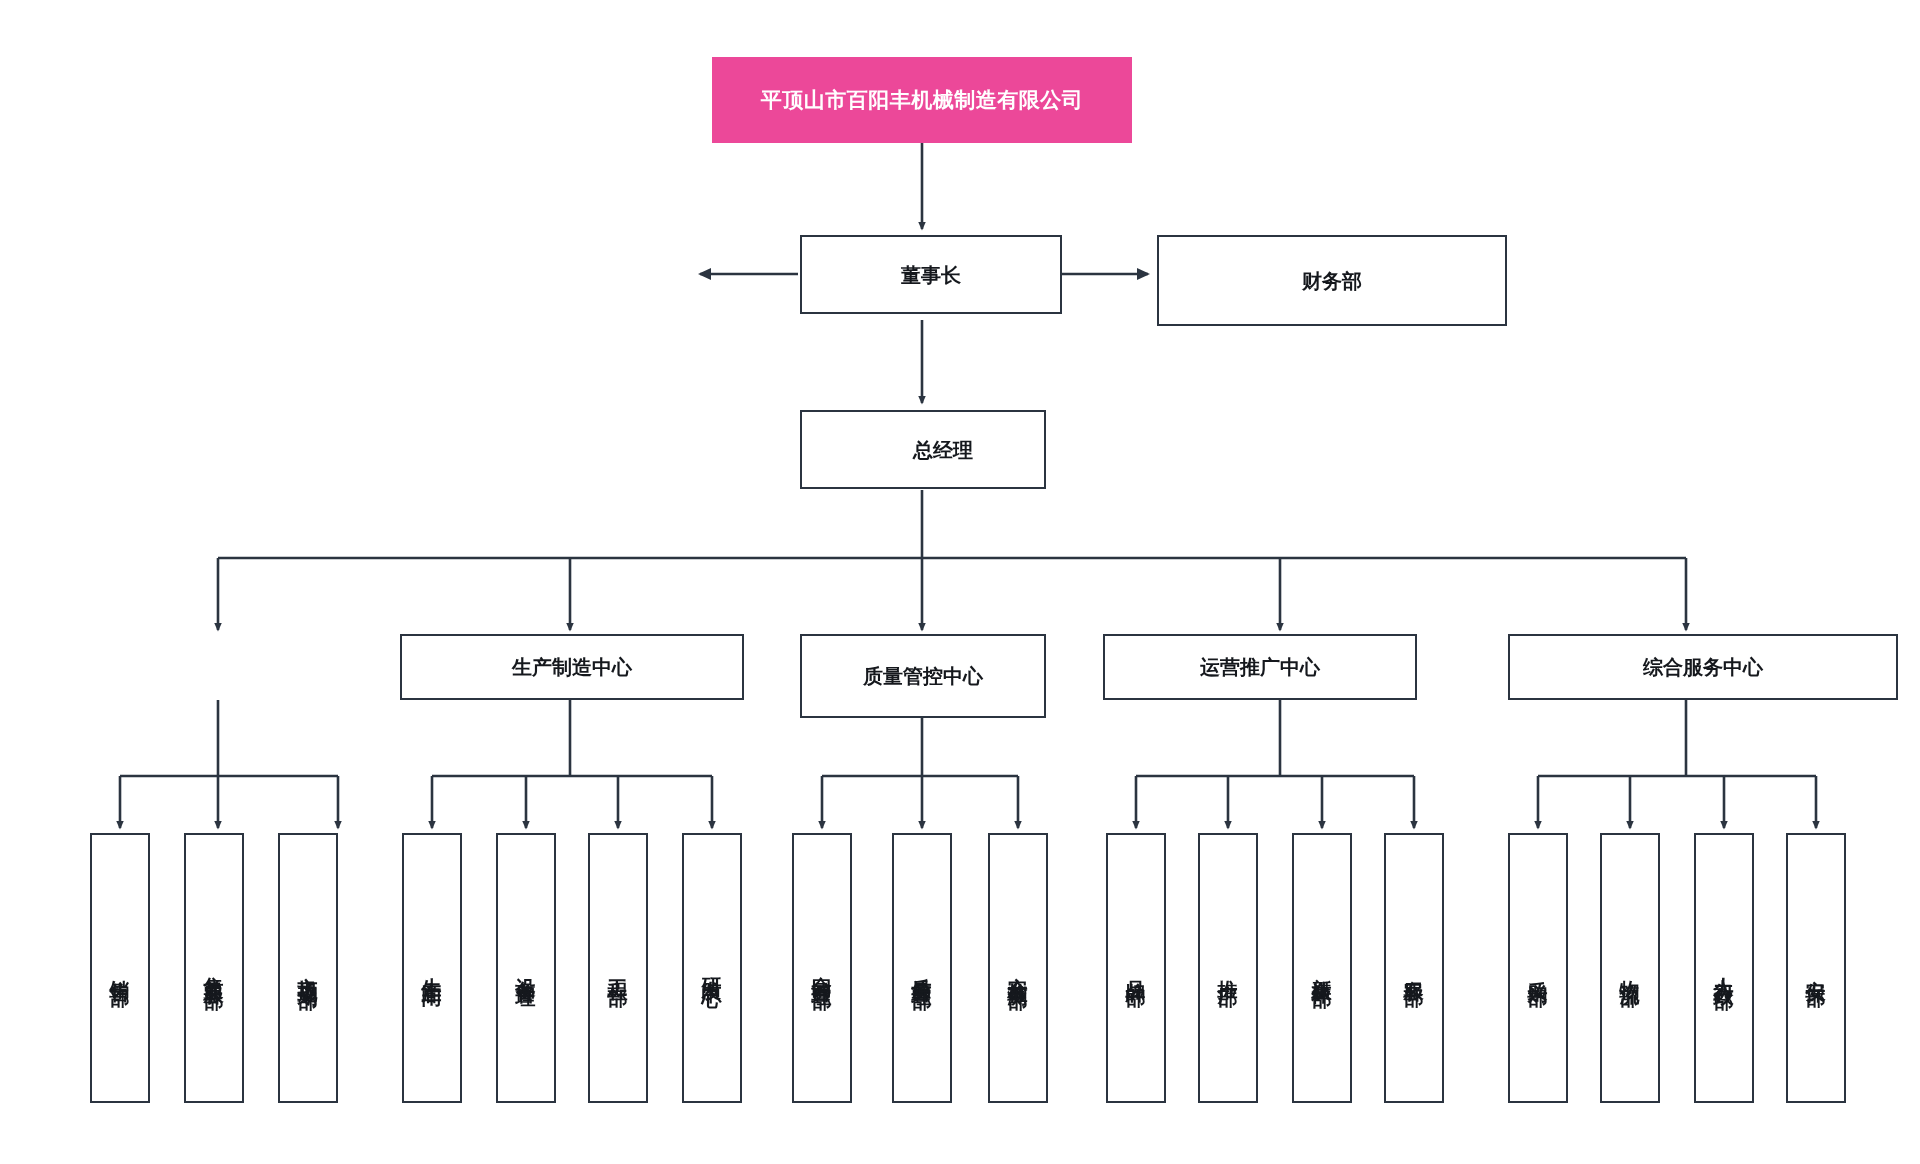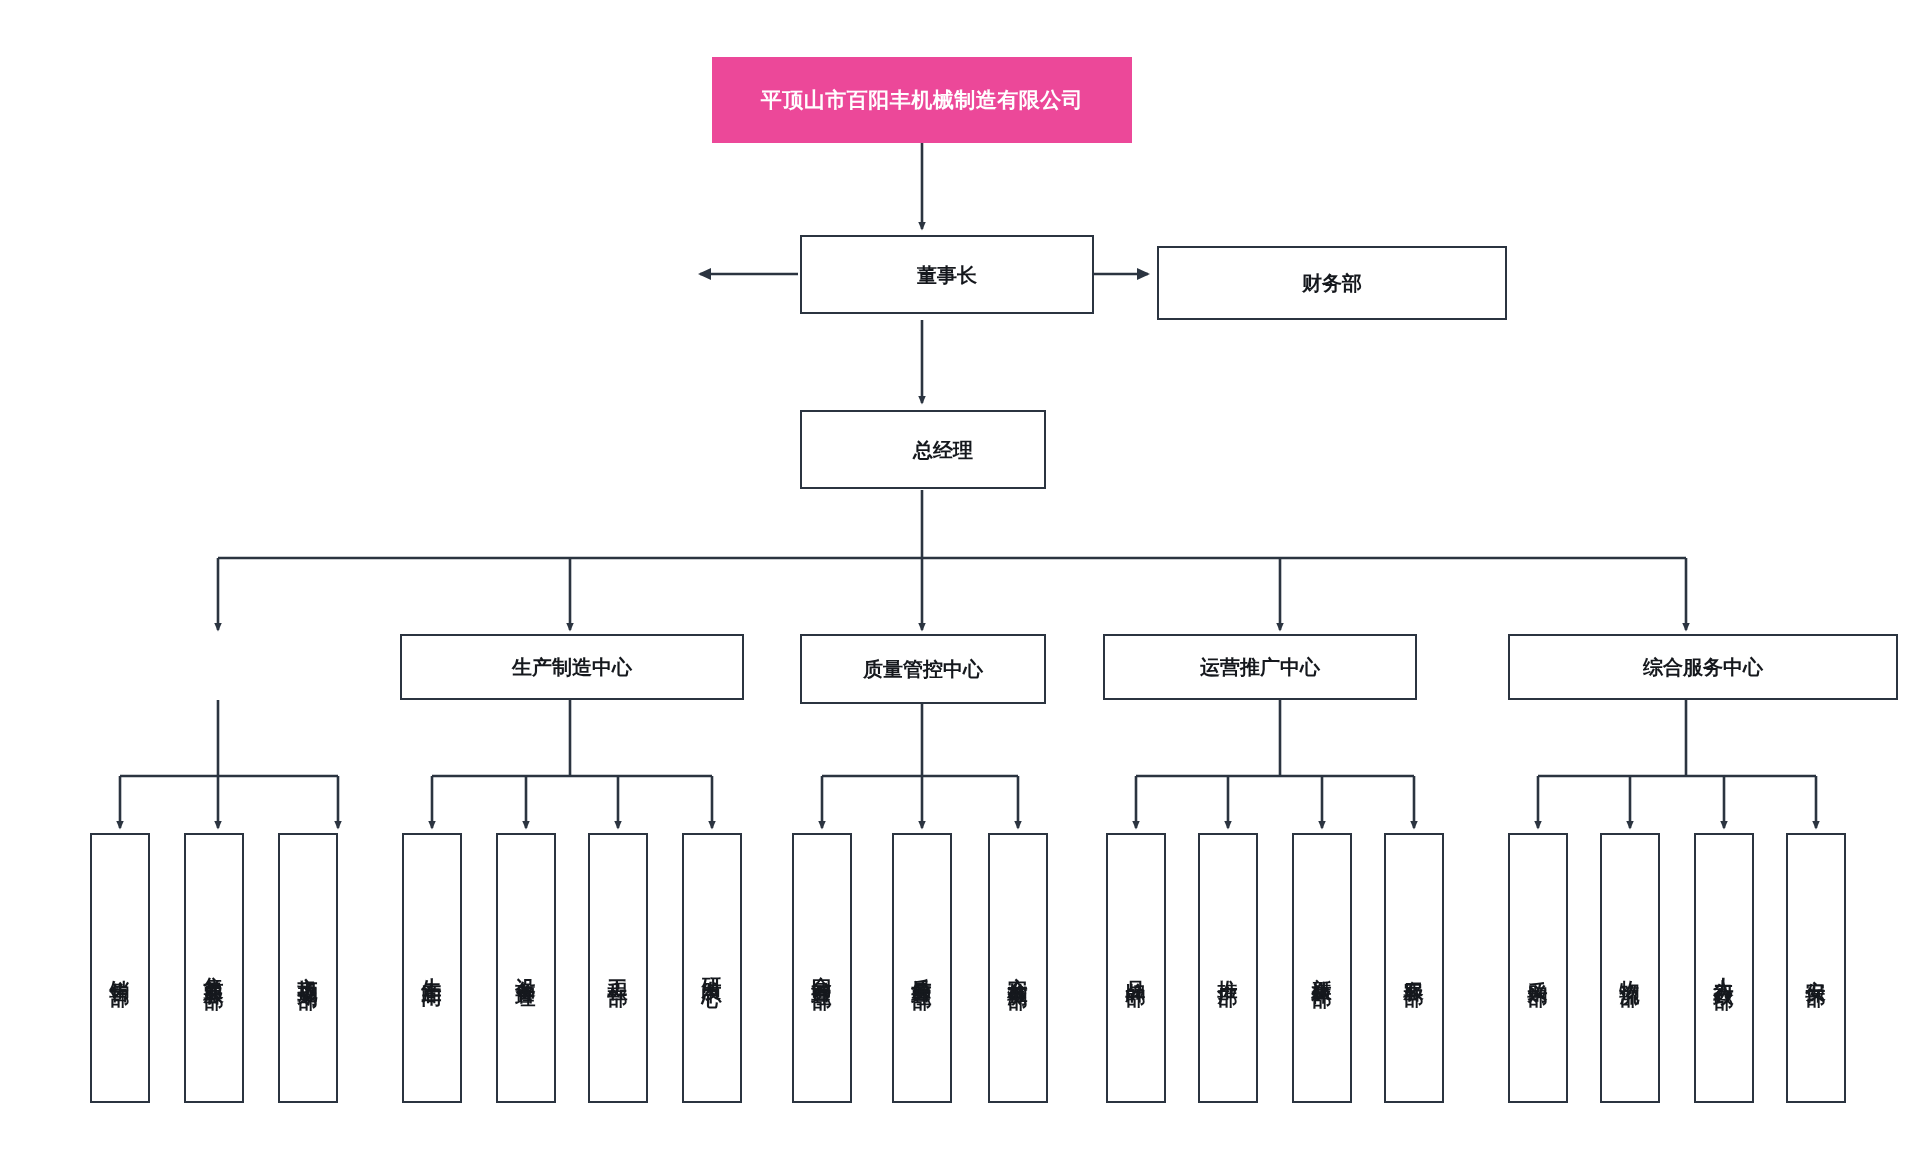--- a/index.html
+++ b/index.html
@@ -126,35 +126,35 @@
       <path d="M1630,776 L1630,828" marker-end="url(#arrow)"></path>
       <path d="M1724,776 L1724,828" marker-end="url(#arrow)"></path>
       <path d="M1816,776 L1816,828" marker-end="url(#arrow)"></path>
     </g>
   </svg>
 
   <div class="node root" style="left:712px; top:57px; width:420px; height:86px;">
     <span>平顶山市百阳丰机械制造有限公司</span>
   </div>
 
-  <div class="node lvl2" style="left:800px; top:235px; width:294px; height:79px;">
+  <div class="node lvl2" style="left:800px; top:235px; width:262px; height:79px;">
     <span>董事长</span>
   </div>
-  <div class="node lvl2" style="left:1157px; top:246px; width:350px; height:74px;">
+  <div class="node lvl2" style="left:1157px; top:235px; width:350px; height:91px;">
     <span>财务部</span>
   </div>
 
   <div class="node lvl3" style="left:800px; top:410px; width:246px; height:79px;padding-left:40px;">
     <span>总经理</span>
   </div>
 
   <div class="node center" style="left:400px; top:634px; width:344px; height:66px;">
     <span>生产制造中心</span>
   </div>
-  <div class="node center" style="left:800px; top:634px; width:246px; height:70px;">
+  <div class="node center" style="left:800px; top:634px; width:246px; height:84px;">
     <span>质量管控中心</span>
   </div>
   <div class="node center" style="left:1103px; top:634px; width:314px; height:66px;">
     <span>运营推广中心</span>
   </div>
   <div class="node center" style="left:1508px; top:634px; width:390px; height:66px;">
     <span>综合服务中心</span>
   </div>
 
   <div class="node leaf" style="left:90px; top:833px; width:60px; height:270px;">

